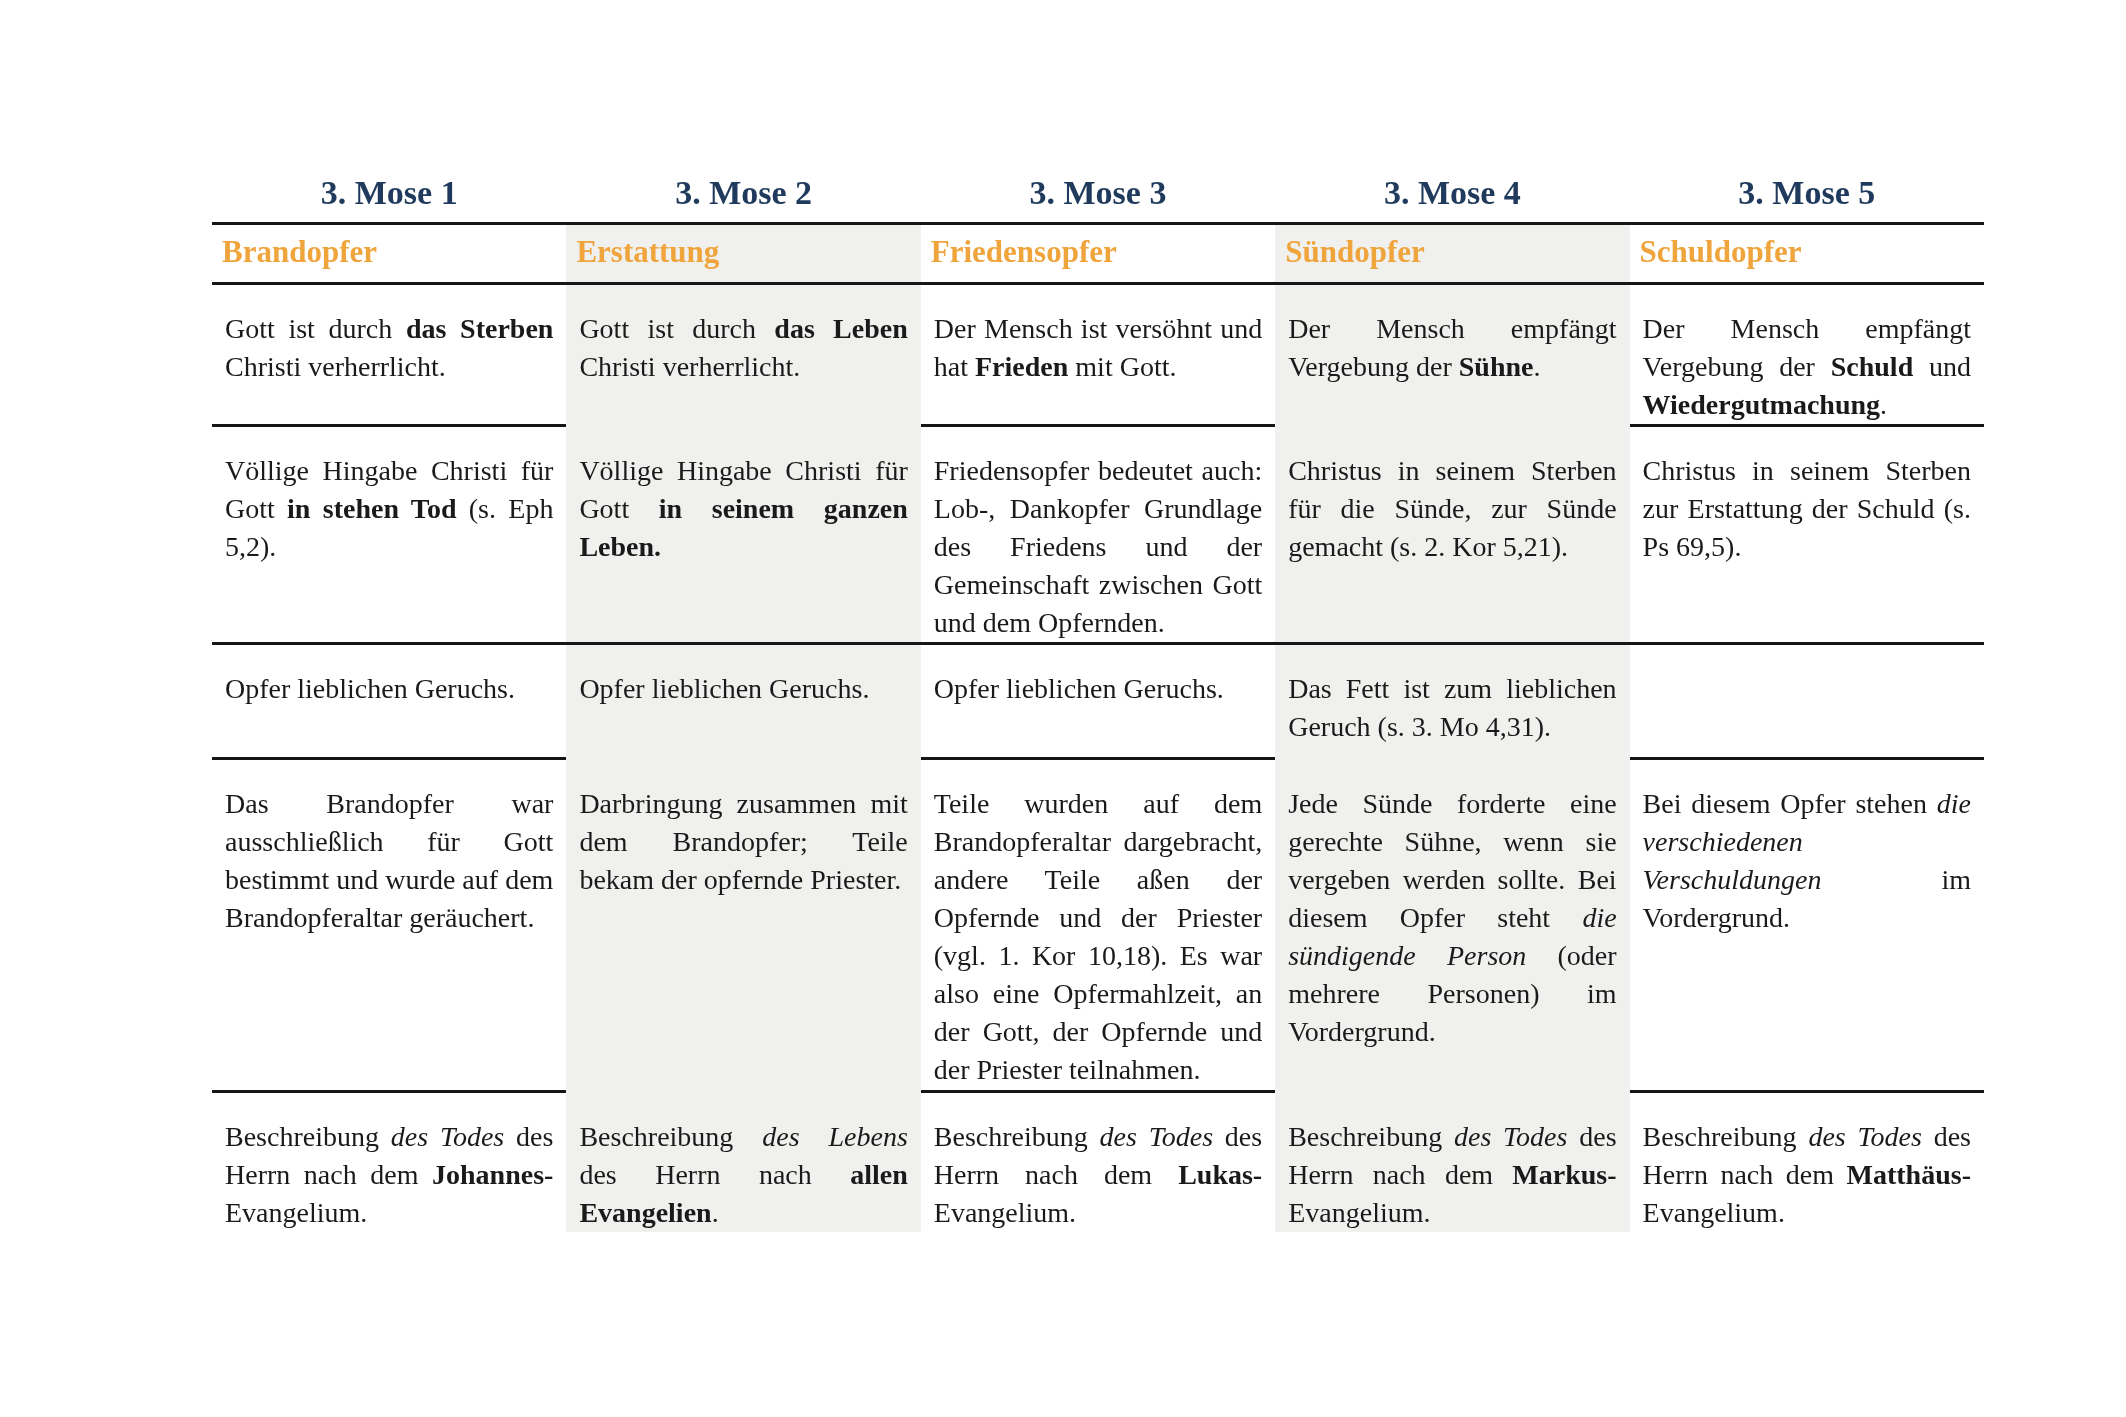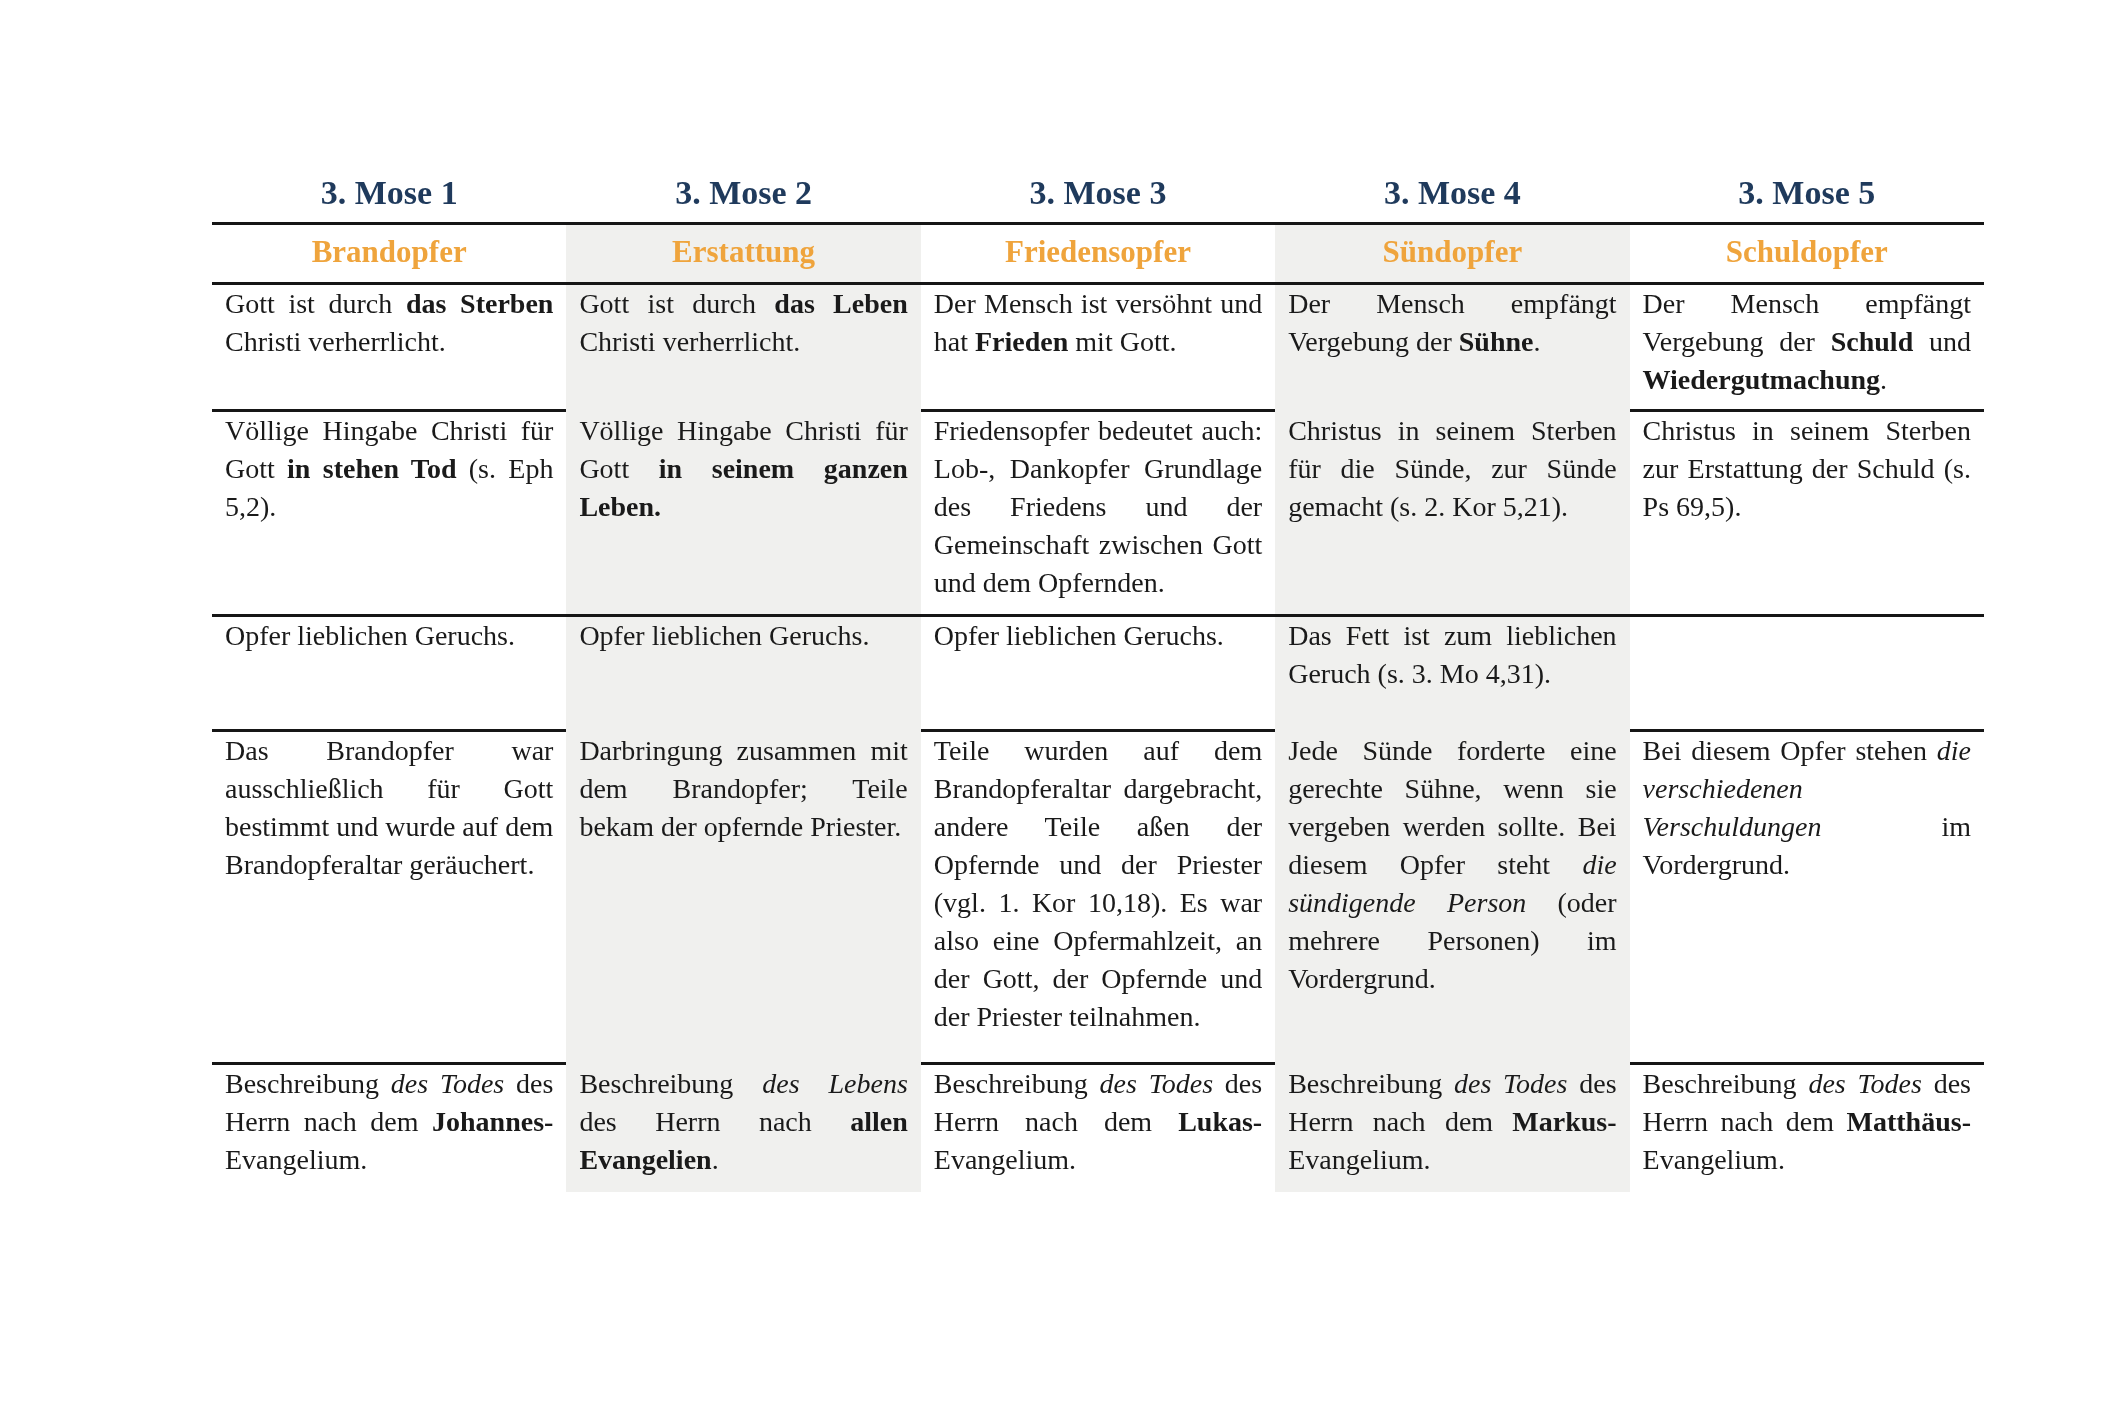--- a/index.html
+++ b/index.html
@@ -30,30 +30,30 @@
     font-size:34px;
     color:var(--navy);
     text-align:center;
     min-height:52px;
     padding:4px 10px 8px;
   }
   .offer{
     font-weight:bold;
     font-size:31px;
     color:var(--orange);
-    text-align:center;
+    text-align:left;
     min-height:58px;
     padding:9px 10px 12px;
   }
   .body-cell{
     font-size:28px;
     line-height:38px;
     text-align:justify;
     hyphens:auto;
-    padding:0 13px 0;
+    padding:25px 13px 0;
   }
   .shade{ background:var(--gray); }
   .bt-black{ border-top:3px solid var(--line); }
   .bt-gray{ border-top:3px solid var(--gray); }
   .mh-r0{ min-height:127px; }
   .mh-r1{ min-height:205px; }
   .mh-r2{ min-height:115px; }
   .mh-r3{ min-height:333px; }
   .mh-r4{ min-height:130px; }
   .seg-b{ font-weight:bold; }

